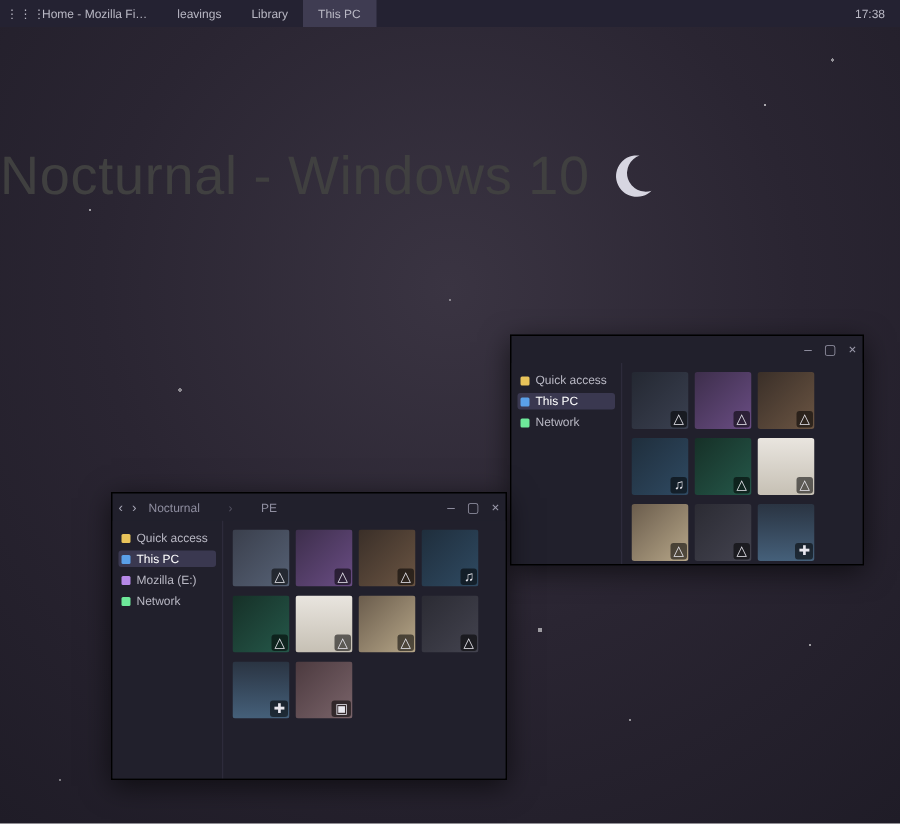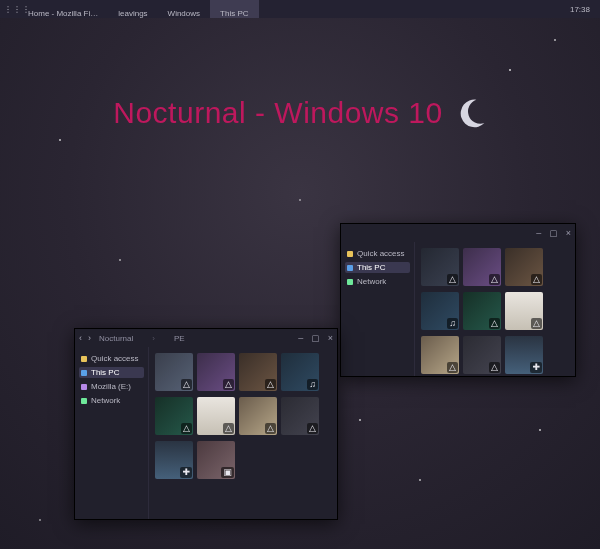--- a/index.html
+++ b/index.html
@@ -25,36 +25,36 @@
   
   .taskbar {
     position: absolute; top: 0; left: 0; right: 0; height: 18px;
     background: #242232;
     display: flex; align-items: center;
     font-size: 8px; color: #b9b8c4;
     padding: 0 4px;
   }
   .task-dots { width:14px; text-align:center; letter-spacing:1px; color:#b9b8c4; }
   .task-item {
-    padding: 0 10px; height: 100%; display: flex; align-items: flex-end;
+    padding: 0 10px; height: 100%; display: flex; align-items: center;
     cursor: pointer;
   }
   .task-item.active { background: #3f3c52; }
   .task-spacer { flex:1; }
   .task-clock { padding: 0 6px; text-align: right; }
 
   
   .hero {
     position: absolute; top: 96px; left: 0; right: 0;
-    color: #be185d;
+    color: #404040;
     text-align: center;
     font-weight: 300;
-    font-size: 30px;
+    font-size: 36px;
     letter-spacing: .5px;
-    display: flex; align-items: center; justify-content: center; gap: 10px;
+    display: flex; align-items: center; gap: 10px;
   }
   .moon {
     width: 34px; height: 34px; display:inline-block;
   }
 
   
   .fm {
     position: absolute;
     background: #21202c;
     border: 1px solid #000;
@@ -131,21 +131,21 @@
 
 <div class="taskbar">
   <span class="task-dots">⋮⋮⋮</span>
   <div class="task-item">
       <span>Home - Mozilla Fi…</span>
     </div>
   <div class="task-item">
       <span>leavings</span>
     </div>
   <div class="task-item">
-      <span>Windows</span>
+      <span>Library</span>
     </div>
   <div class="task-item active">
       <span>This PC</span>
     </div>
   <div class="task-spacer"></div>
   <div class="task-clock"><span>17:38</span></div>
 </div>
 
 <div class="hero">
   <span>Nocturnal - Windows 10</span>

